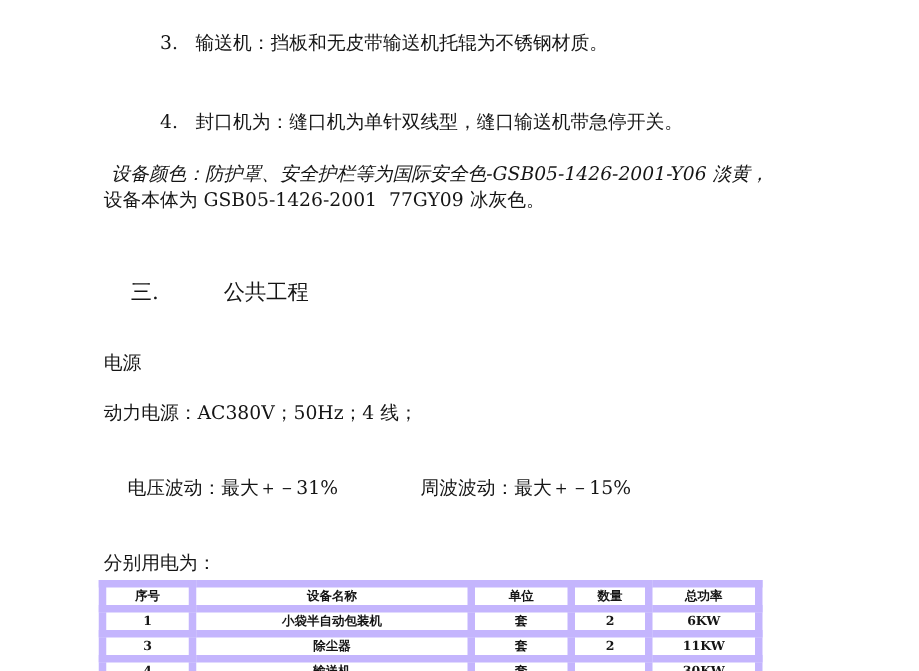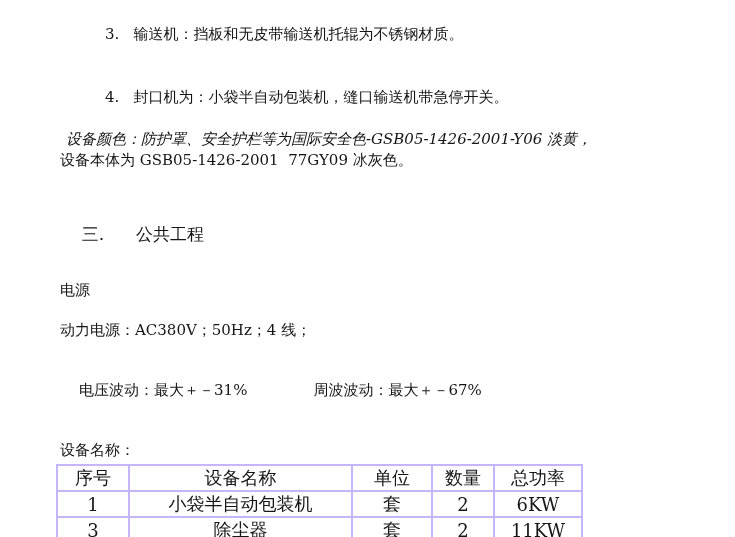--- a/index.html
+++ b/index.html
@@ -6,53 +6,53 @@
   html, body { width: 735px; height: 537px; }
   body {
     background: #ffffff;
     color: #151515;
     font-family: "DejaVu Serif", "Liberation Serif", serif;
     overflow: hidden;
   }
   .doc {
     width: 735px;
     height: 404px;
-    padding: 3px 0 0 60px;
+    padding: 3px 0 0 83px;
     font-size: 15px;
   }
   .intro-line { line-height: 21px; white-space: pre; }
   .list-line { padding-left: 26px; }
   .list-num { display: inline-block; margin-right: 14px; }
   .indent-first { text-indent: 6px; font-style: italic; }
 
   .section-heading {
     margin-top: 30px;
     line-height: 22px;
     font-size: 17px;
     white-space: pre;
   }
-  .section-title { margin-left: 32px; }
+  .section-title { margin-left: 52px; }
 
   .para { line-height: 20px; white-space: pre; }
   .mt-first { margin-top: 13px; }
   .mt-std   { margin-top: 20px; }
   .gap-inline { margin-left: 66px; }
 
   table.spec {
     border-collapse: collapse;
     table-layout: fixed;
     width: 525px;
     margin-left: -4px;
     margin-top: 4px;
   }
   table.spec th, table.spec td {
-    border: 2px solid #c4b5fd;
+    border: 6px solid #c4b5fd;
     height: 19px;
-    font-size: 18px;
-    font-weight: normal;
+    font-size: 10px;
+    font-weight: bold;
     text-align: center;
     vertical-align: middle;
     padding: 0;
     overflow: hidden;
     white-space: nowrap;
   }
   .col-no    { width: 72px; }
   .col-name  { width: 223px; }
   .col-unit  { width: 80px; }
   .col-qty   { width: 62px; }
@@ -60,35 +60,35 @@
 </style>
 </head>
 <body>
 
 <div class="doc">
 
   <div class="intro-line list-line">
     <span class="list-num">3.</span><span>输送机：挡板和无皮带输送机托辊为不锈钢材质。</span>
   </div>
   <div class="intro-line list-line">
-    <span class="list-num">4.</span><span>封口机为：小袋半自动包装机，缝口输送机带急停开关。</span>
+    <span class="list-num">4.</span><span>封口机为：缝口机为单针双线型，缝口输送机带急停开关。</span>
   </div>
   <div class="intro-line indent-first">设备颜色：防护罩、安全护栏等为国际安全色-GSB05-1426-2001-Y06 淡黄，</div>
   <div class="intro-line">设备本体为 GSB05-1426-2001  77GY09 冰灰色。</div>
 
   <div class="section-heading">
     <span>三.</span><span class="section-title">公共工程</span>
   </div>
 
   <div class="para mt-first">电源</div>
   <div class="para mt-std">动力电源：AC380V；50Hz；4 线；</div>
   <div class="para mt-std">
-    <span>电压波动：最大＋－31%</span><span class="gap-inline">周波波动：最大＋－67%</span>
+    <span>电压波动：最大＋－31%</span><span class="gap-inline">周波波动：最大＋－15%</span>
   </div>
-  <div class="para mt-std">设备名称：</div>
+  <div class="para mt-std">分别用电为：</div>
 
   <table class="spec">
     <colgroup>
       <col class="col-no">
         <col class="col-name">
         <col class="col-unit">
         <col class="col-qty">
         <col class="col-power">
     </colgroup>
     <tbody>

